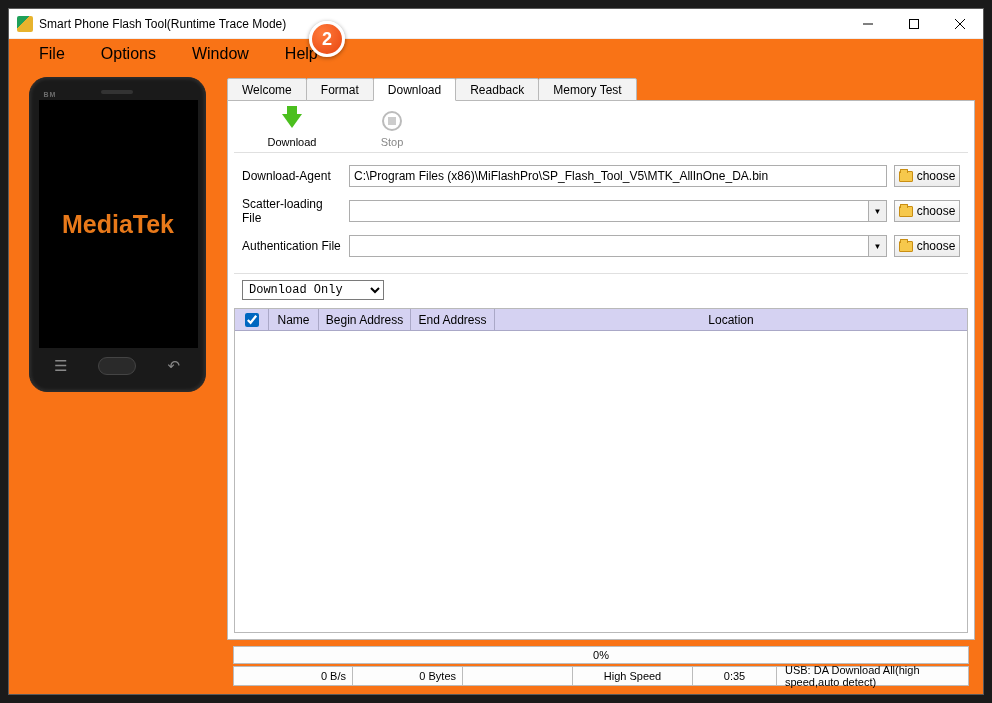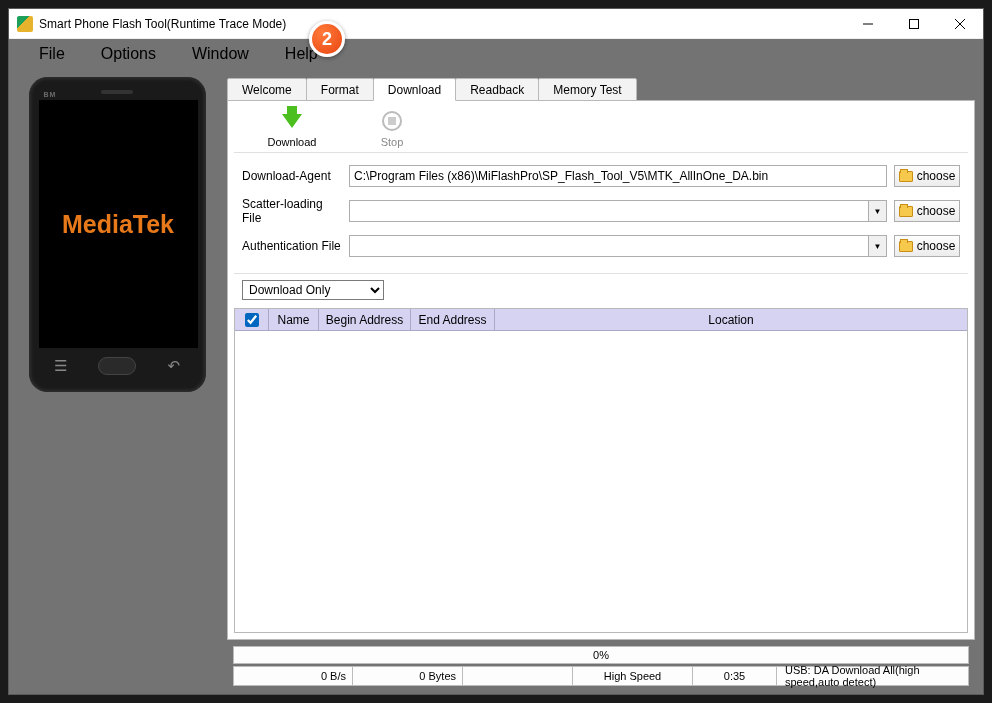--- a/index.html
+++ b/index.html
@@ -9,21 +9,21 @@
     font-size: 12px;
     background: #1a1a1a;
     padding: 8px;
     width: 992px;
     height: 703px;
     overflow: hidden;
   }
   .window {
     width: 976px;
     height: 687px;
-    background: #737373;
+    background: #f97316;
     border: 1px solid #5a5a5a;
     display: flex;
     flex-direction: column;
     position: relative;
   }
   .titlebar {
     height: 30px;
     display: flex;
     align-items: center;
     padding: 0 0 0 8px;
@@ -303,20 +303,21 @@
     border-radius:1px 1px 0 0;
   }
   .mode-row { padding: 0 8px 6px 8px; margin: 6px 6px 0 6px; }
   .mode-select {
     width: 142px;
     height: 20px;
     border: 1px solid #7a7a7a;
     font-size: 12px;
     padding: 0 2px;
     background: #fff;
+    font-family: Liberation Mono, monospace;
   }
   .table-wrap {
     margin: 2px 6px 6px 6px;
     border: 1px solid #b9b9b9;
     flex: 1;
     display: flex;
     flex-direction: column;
     overflow: hidden;
   }
   .thead {

